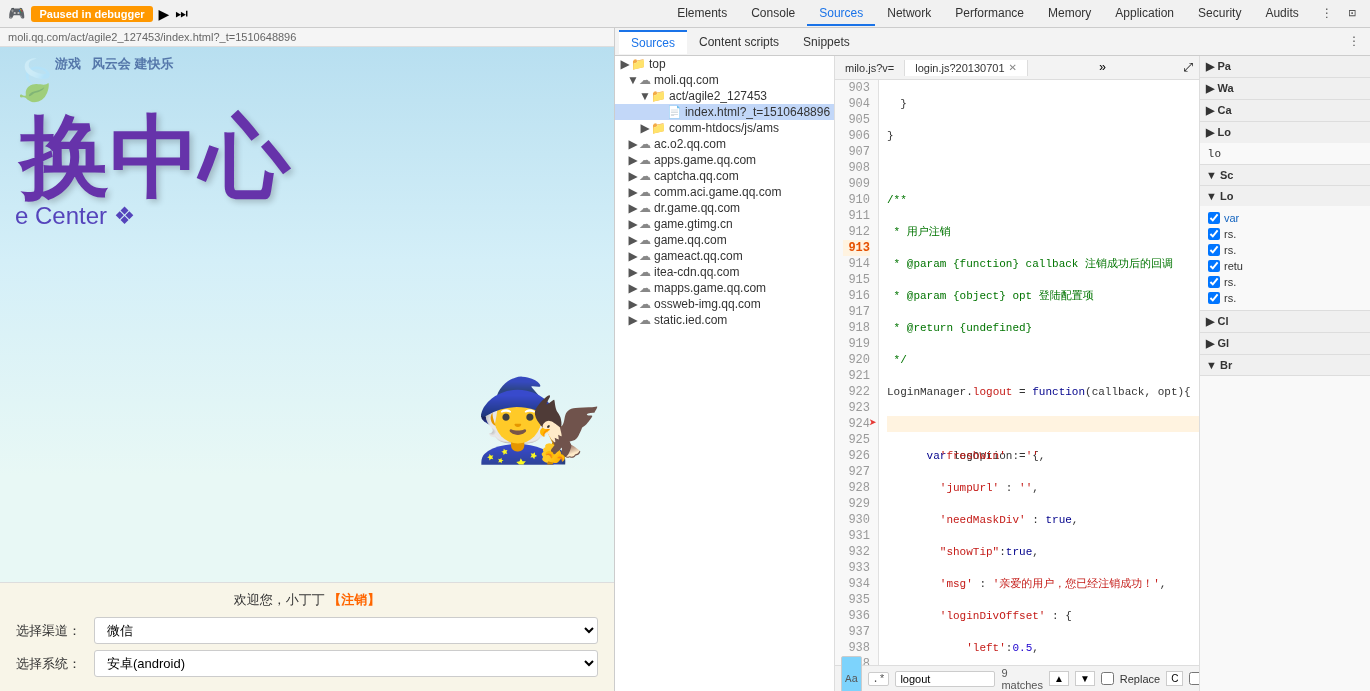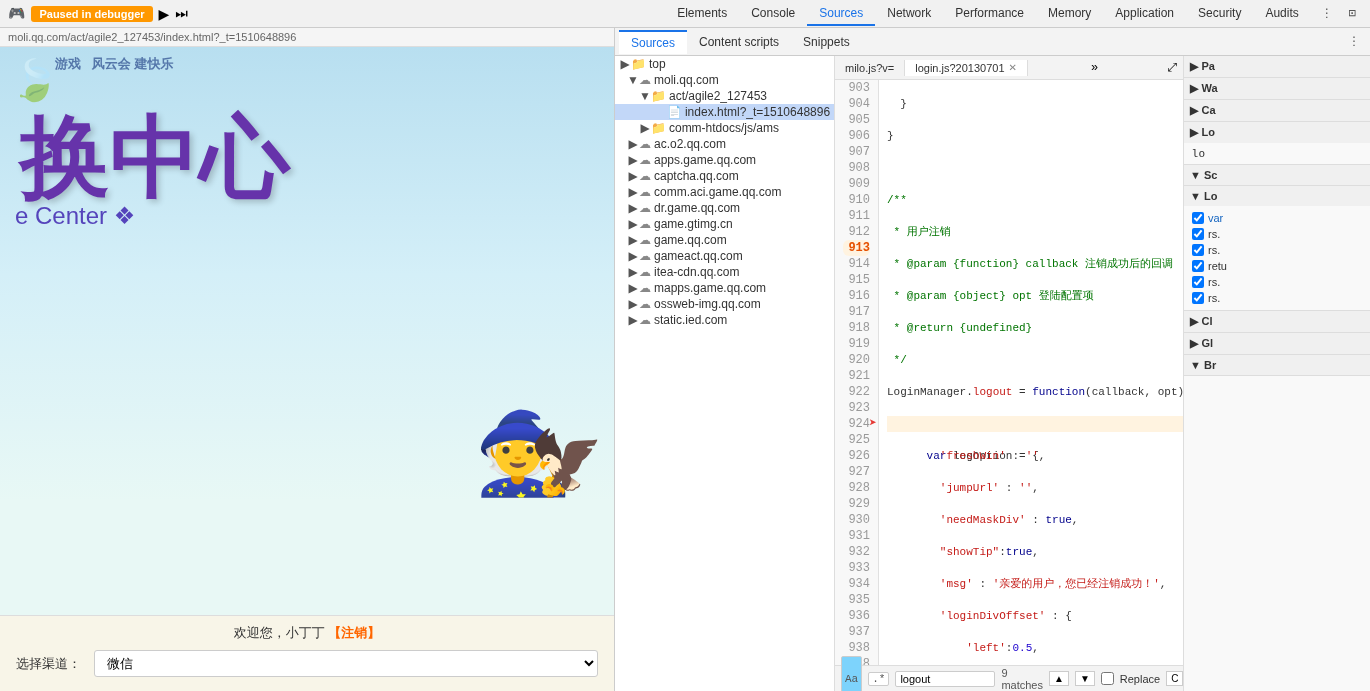--- a/index.html
+++ b/index.html
@@ -243,21 +243,20 @@
       min-width: 44px;
     }
     .line-number {
       display: block;
       height: 16px;
     }
     .line-number.highlighted {
       background: #fff3e0;
       color: #e65100;
       font-weight: bold;
-      border-radius: 6px;
     }
     .code-content {
       flex: 1;
       padding: 0 8px;
       font-size: 11px;
       line-height: 16px;
       white-space: pre;
       color: #333;
     }
     .code-line {
@@ -299,21 +298,21 @@
     .search-nav-btn {
       border: 1px solid #ccc;
       background: #fff;
       padding: 1px 4px;
       cursor: pointer;
       font-size: 10px;
     }
 
     
     .right-sidebar {
-      width: 187px;
+      width: 171px;
       flex-shrink: 0;
       border-left: 1px solid #ddd;
       background: #f9f9f9;
       overflow-y: auto;
       font-family: sans-serif;
       font-size: 11px;
     }
     .sidebar-section {
       border-bottom: 1px solid #ddd;
     }
@@ -405,20 +404,26 @@
     </div>
     <div class="webpage-bottom">
       <div class="welcome-text">
         <span>欢迎您，小丁丁</span>
         <span class="register-link">【注销】</span>
       </div>
       <div class="form-row">
         <span class="form-label">选择渠道：</span>
         <select class="form-select">
           <option>微信</option>
+        </select>
+      </div>
+      <div class="form-row">
+        <span class="form-label">选择系统：</span>
+        <select class="form-select">
+          <option>安卓(android)</option>
         </select>
       </div>
     </div>
   </div>
 
   <div class="devtools-panel">
 
     <div class="devtools-subtabs">
       <div class="devtools-subtab active">Sources</div>
       <div class="devtools-subtab">Content scripts</div>

